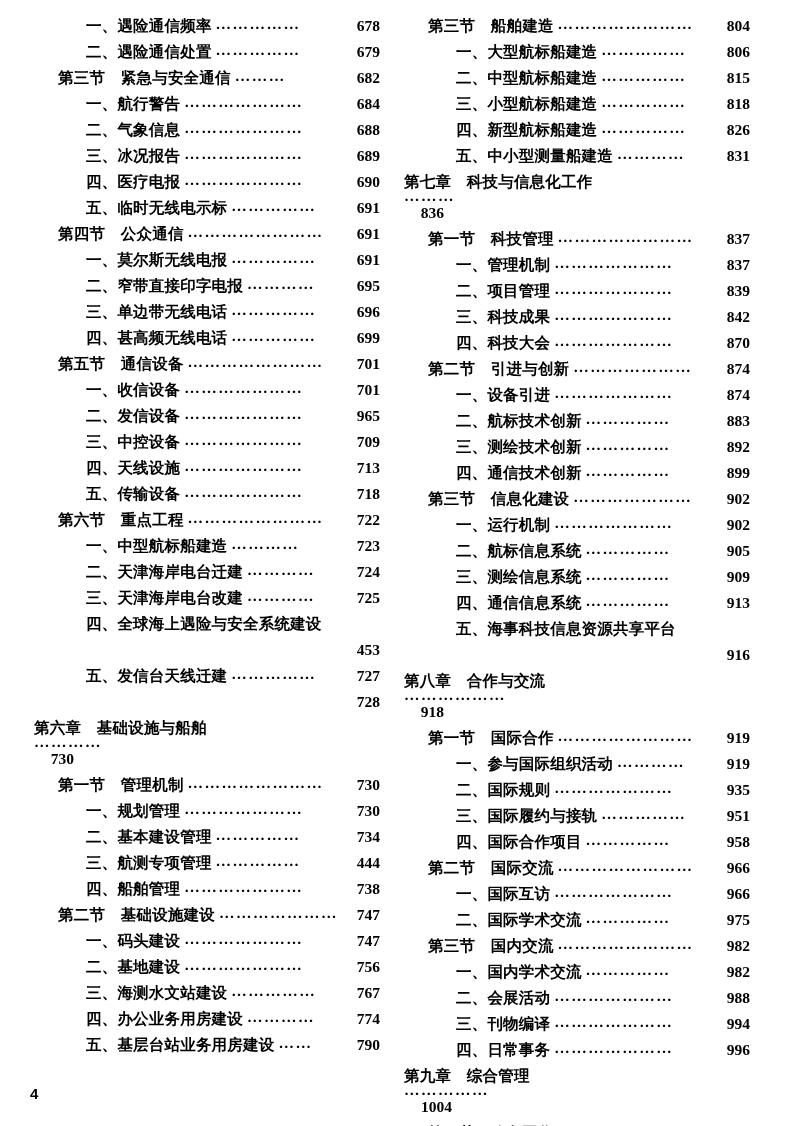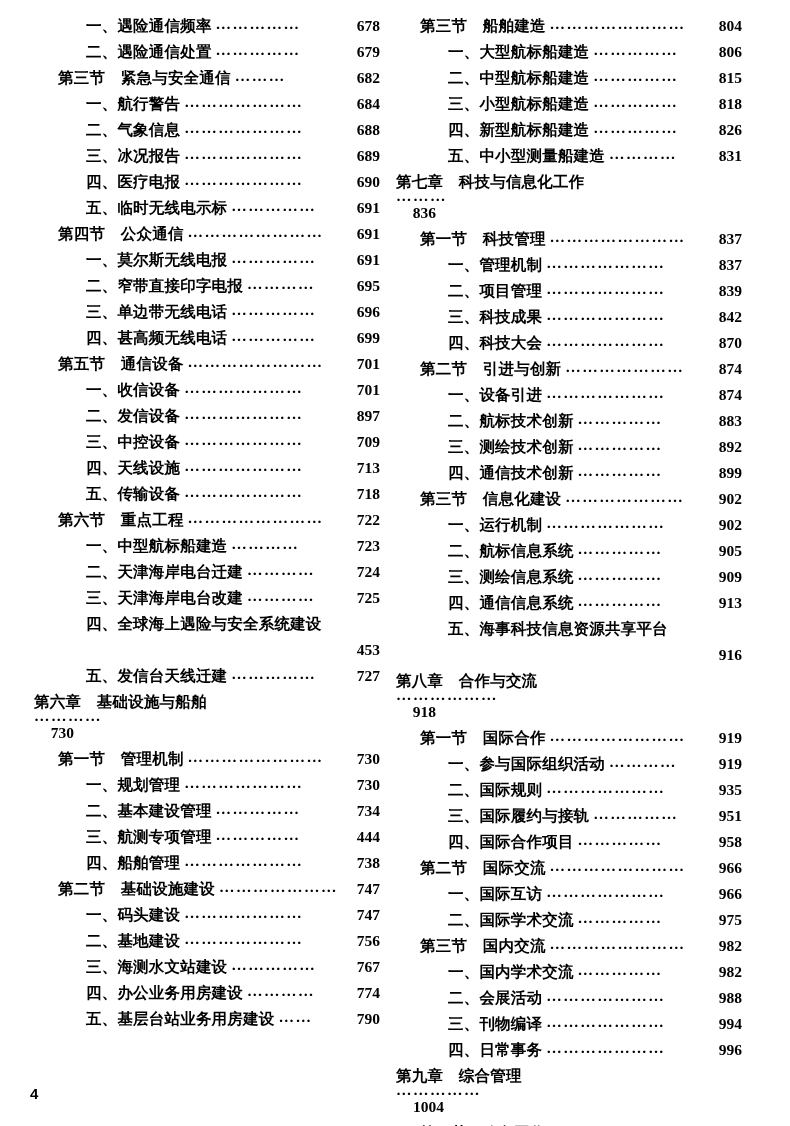--- a/index.html
+++ b/index.html
@@ -18,21 +18,21 @@
   .page {
     position: relative;
     width: 790px;
     height: 1126px;
     box-sizing: border-box;
     padding: 18px 30px 0 30px;
   }
   .columns {
     display: flex;
     flex-direction: row;
-    gap: 12px;
+    gap: 20px;
     height: 1040px;
   }
   .col {
     width: 350px;
     flex: 0 0 350px;
   }
   .toc-entry {
     display: flex;
     align-items: baseline;
     font-size: 15.5px;
@@ -173,21 +173,21 @@
           <span class="e-page">701</span>
         </div>
         <div class="toc-entry lvl-item">
           <span class="e-label">一、收信设备</span>
           <span class="e-leader">…………………</span>
           <span class="e-page">701</span>
         </div>
         <div class="toc-entry lvl-item">
           <span class="e-label">二、发信设备</span>
           <span class="e-leader">…………………</span>
-          <span class="e-page">897</span>
+          <span class="e-page">965</span>
         </div>
         <div class="toc-entry lvl-item">
           <span class="e-label">三、中控设备</span>
           <span class="e-leader">…………………</span>
           <span class="e-page">709</span>
         </div>
         <div class="toc-entry lvl-item">
           <span class="e-label">四、天线设施</span>
           <span class="e-leader">…………………</span>
           <span class="e-page">713</span>
@@ -223,20 +223,24 @@
             <span class="spacer"></span>
             <span class="e-page">453</span>
           </span>
         </div>
         <div class="toc-entry lvl-item">
           <span class="e-label">五、发信台天线迁建</span>
           <span class="e-leader">……………</span>
           <span class="e-page">727</span>
         </div>
         <div class="toc-entry two-line lvl-item">
+          <span class="second-line">
+            <span class="spacer"></span>
+            <span class="e-page">728</span>
+          </span>
         </div>
         <div class="toc-entry lvl-chapter">
           <span class="e-label">第六章　基础设施与船舶</span>
           <span class="e-leader">…………</span>
           <span class="e-page">730</span>
         </div>
         <div class="toc-entry lvl-section">
           <span class="e-label">第一节　管理机制</span>
           <span class="e-leader">……………………</span>
           <span class="e-page">730</span>

